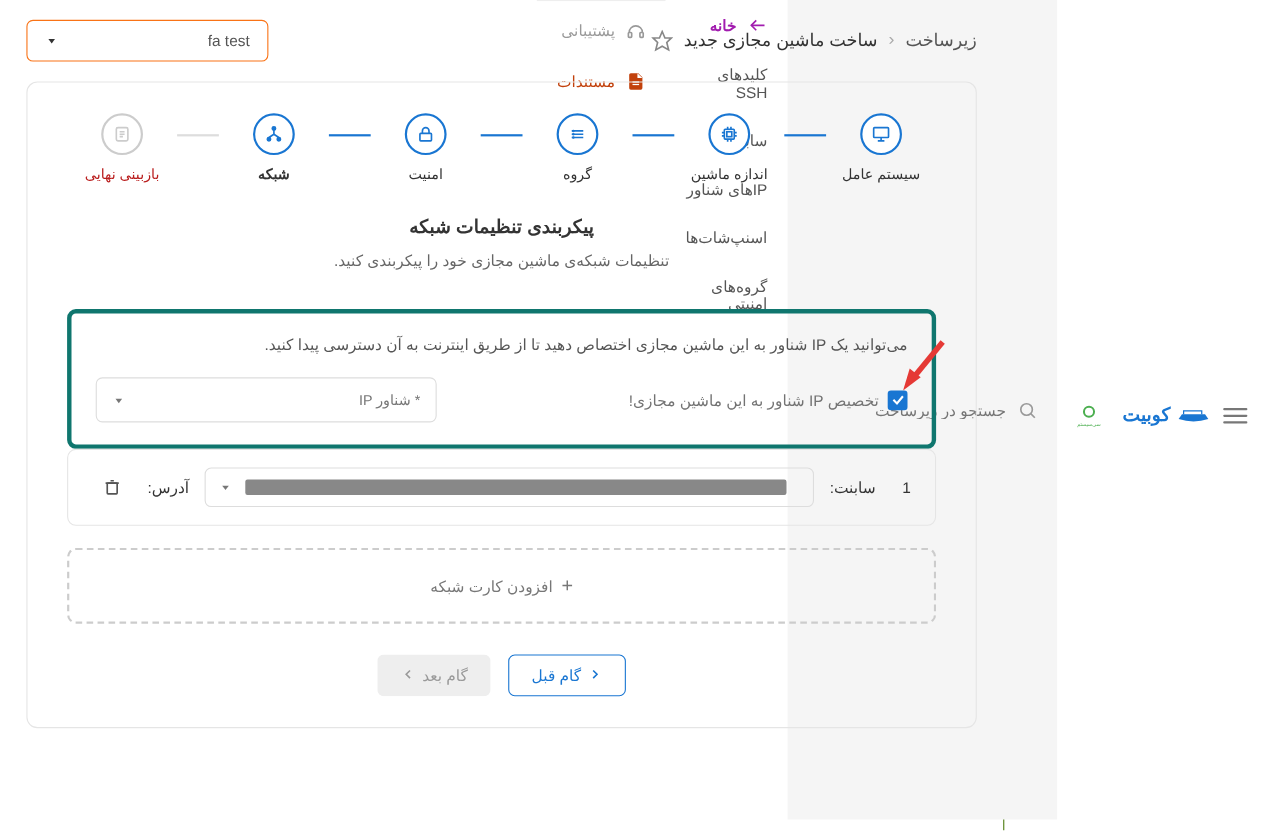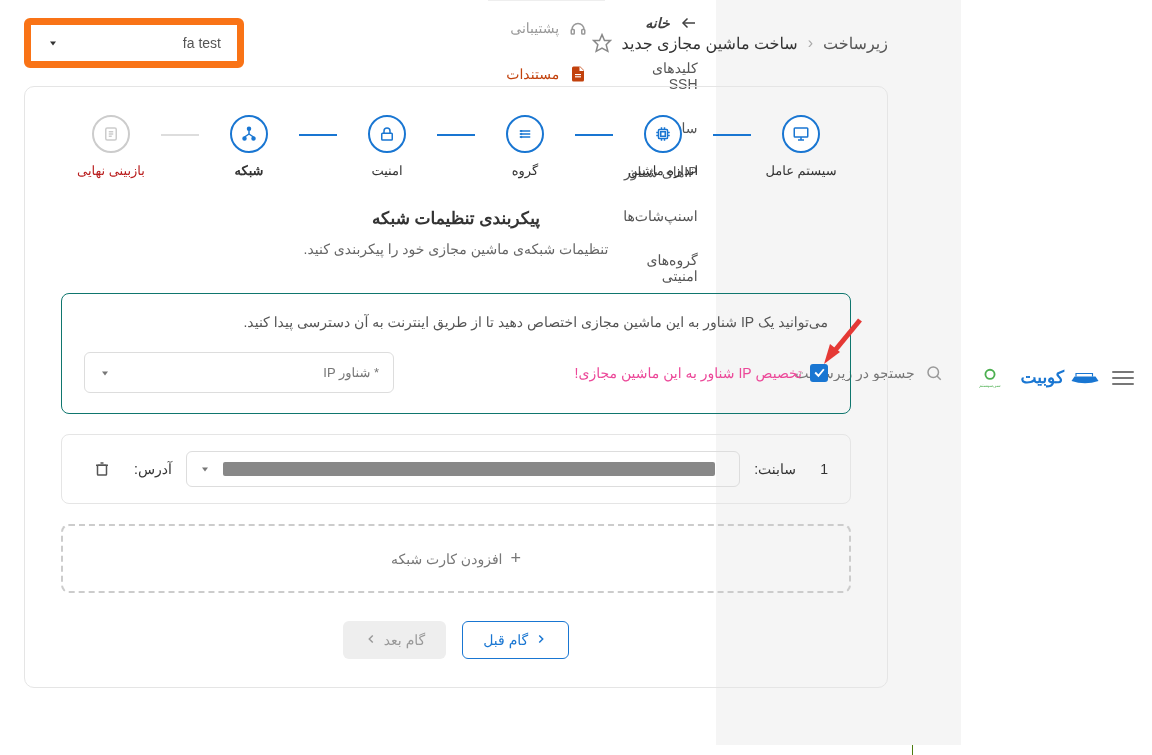--- a/index.html
+++ b/index.html
@@ -16,63 +16,63 @@
 .logo-text { color: #1976d2; font-weight: 700; font-size: 17px; }
 .logo-ship { width: 30px; height: 16px; }
 .logo2 { width: 22px; height: 22px; margin-right: 8px; }
 
 .search-bar { background: #f5f5f5; margin: 0 0 10px 0; padding: 14px 18px; display: flex; align-items: center; gap: 10px; }
 .search-icon { color: #999; }
 .search-input { background: transparent; border: none; outline: none; flex: 1; color: #999; font-size: 14px; direction: rtl; }
 
 .nav { flex: 1; }
 .nav-item { padding: 14px 18px; display: flex; align-items: center; gap: 10px; cursor: pointer; font-size: 14px; color: #555; }
-.nav-item.active { font-weight: 600; color: #404040; font-style: italic; }
+.nav-item.active { font-weight: 600; color: #a21caf; }
 .nav-item svg { flex-shrink: 0; }
 
 .sidebar-footer { border-top: 1px solid #eee; padding-top: 4px; }
 .footer-item { padding: 14px 18px; display: flex; align-items: center; gap: 10px; cursor: pointer; font-size: 14px; color: #999; }
 .footer-item.enabled { color: #c2410c; }
 
 
 .main { flex: 1; display: flex; flex-direction: column; }
 
 .topbar { display: flex; align-items: center; padding: 18px 24px; gap: 12px; }
 .breadcrumb { flex: 1; display: flex; align-items: center; gap: 10px; color: #333; font-size: 16px; }
 .breadcrumb-root { color: #555; }
 .breadcrumb-sep { color: #aaa; }
 .breadcrumb-current { color: #333; font-weight: 500; }
 .star-icon { color: #888; cursor: pointer; }
-.project-select { border: 7px solid #f97316; border-radius: 6px; padding: 10px 16px; min-width: 220px; display: flex; align-items: center; justify-content: space-between; cursor: pointer; direction: ltr; }
+.project-select { border: 1px solid #f97316; border-radius: 6px; padding: 10px 16px; min-width: 220px; display: flex; align-items: center; justify-content: space-between; cursor: pointer; direction: ltr; }
 .project-select span { color: #555; font-size: 14px; }
 
 .content { padding: 0 24px 24px 24px; }
 .card { border: 1px solid #e5e5e5; border-radius: 10px; padding: 28px 36px; }
 
 
 .stepper { display: flex; align-items: flex-start; justify-content: space-between; margin-bottom: 30px; direction: rtl; }
 .step { display: flex; flex-direction: column; align-items: center; gap: 10px; width: 100px; }
 .step-circle { width: 38px; height: 38px; border-radius: 50%; border: 2px solid #ccc; display: flex; align-items: center; justify-content: center; color: #ccc; position: relative; z-index: 2; background: #fff; }
 .step.active .step-circle, .step.done .step-circle { border-color: #1976d2; color: #1976d2; }
 .step-label { font-size: 13px; color: #b91c1c; white-space: nowrap; }
 .step.active .step-label { color: #333; font-weight: 600; }
 .step.done .step-label { color: #333; }
 .step-line { flex: 1; height: 2px; background: #ddd; margin-top: 19px; }
 .step-line.active { background: #1976d2; }
 
 .section-title { text-align: center; font-size: 17px; font-weight: 700; color: #333; margin-bottom: 12px; }
 .section-desc { text-align: center; font-size: 14px; color: #666; margin-bottom: 36px; }
 
-.panel { border: 1px solid #0f766e; border-radius: 8px; padding: 20px 22px; margin-bottom: 20px; }
+.panel { border: 4px solid #0f766e; border-radius: 8px; padding: 20px 22px; }
 .panel-desc { font-size: 14px; color: #555; margin-bottom: 22px; }
 .check-row { display: flex; align-items: center; justify-content: space-between; gap: 16px; }
 .check-wrap { display: flex; align-items: center; gap: 8px; position: relative; }
 .checkbox { width: 18px; height: 18px; background: #1976d2; border-radius: 3px; display: flex; align-items: center; justify-content: center; cursor: pointer; }
 .checkbox svg { color: #fff; }
-.check-label { font-size: 14px; color: #ec4899; text-align: center; }
+.check-label { font-size: 14px; color: #737373; text-align: center; }
 .arrow-annotation { position: absolute; top: -50px; right: -38px; }
 
 .select-field { border: 1px solid #ddd; border-radius: 6px; padding: 12px 14px; min-width: 310px; display: flex; align-items: center; justify-content: space-between; cursor: pointer; direction: ltr; }
 .select-field span { color: #777; font-size: 13px; }
 
 .subnet-row { border: 1px solid #e5e5e5; border-radius: 8px; padding: 16px 22px; display: flex; align-items: center; gap: 14px; margin-bottom: 20px; direction: rtl; }
 .row-num { font-size: 14px; color: #333; width: 18px; }
 .row-label { font-size: 14px; color: #333; }
 .subnet-select { border: 1px solid #ddd; border-radius: 6px; padding: 10px 12px; flex: 1; display: flex; align-items: center; justify-content: space-between; cursor: pointer; direction: ltr; min-width: 260px; }
 .subnet-select .redacted { background: #888; height: 14px; flex: 1; border-radius: 2px; margin: 0 12px; }

